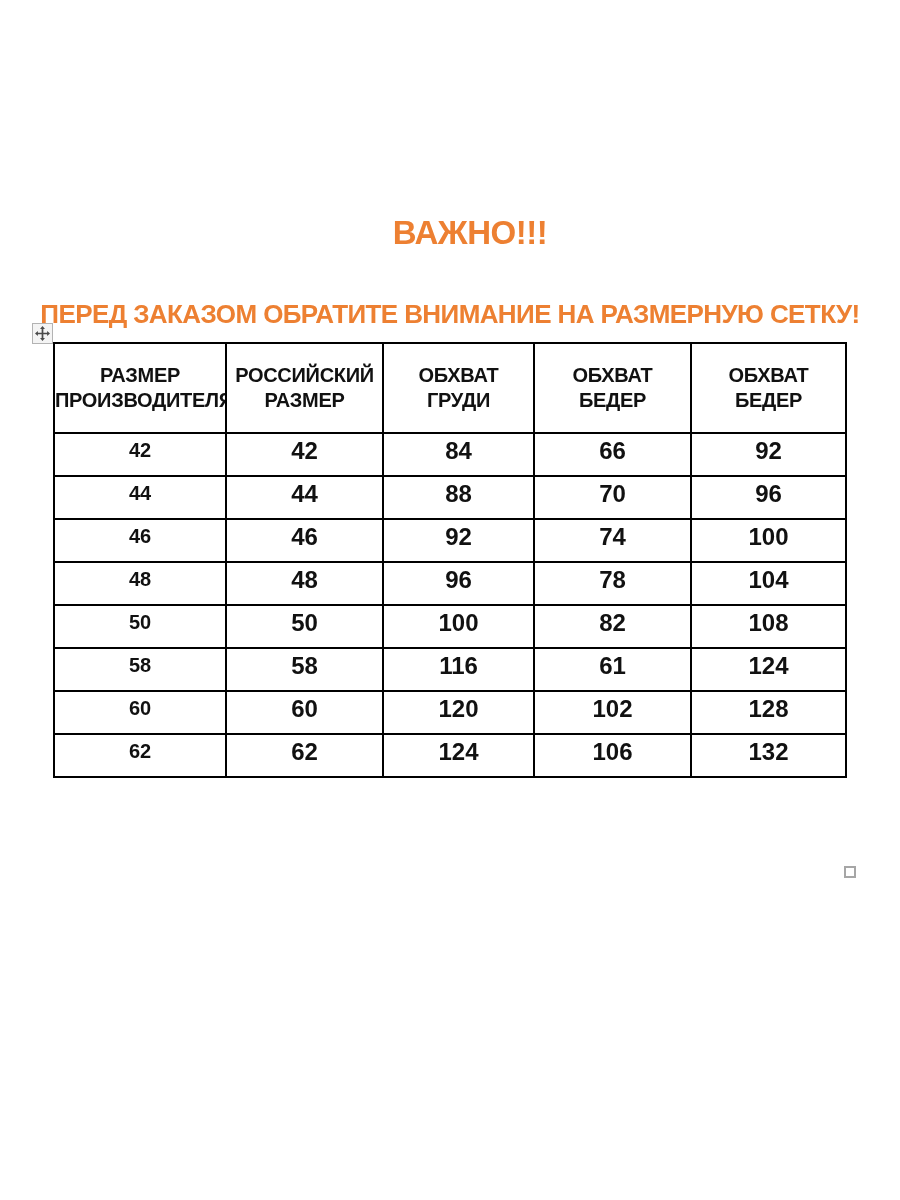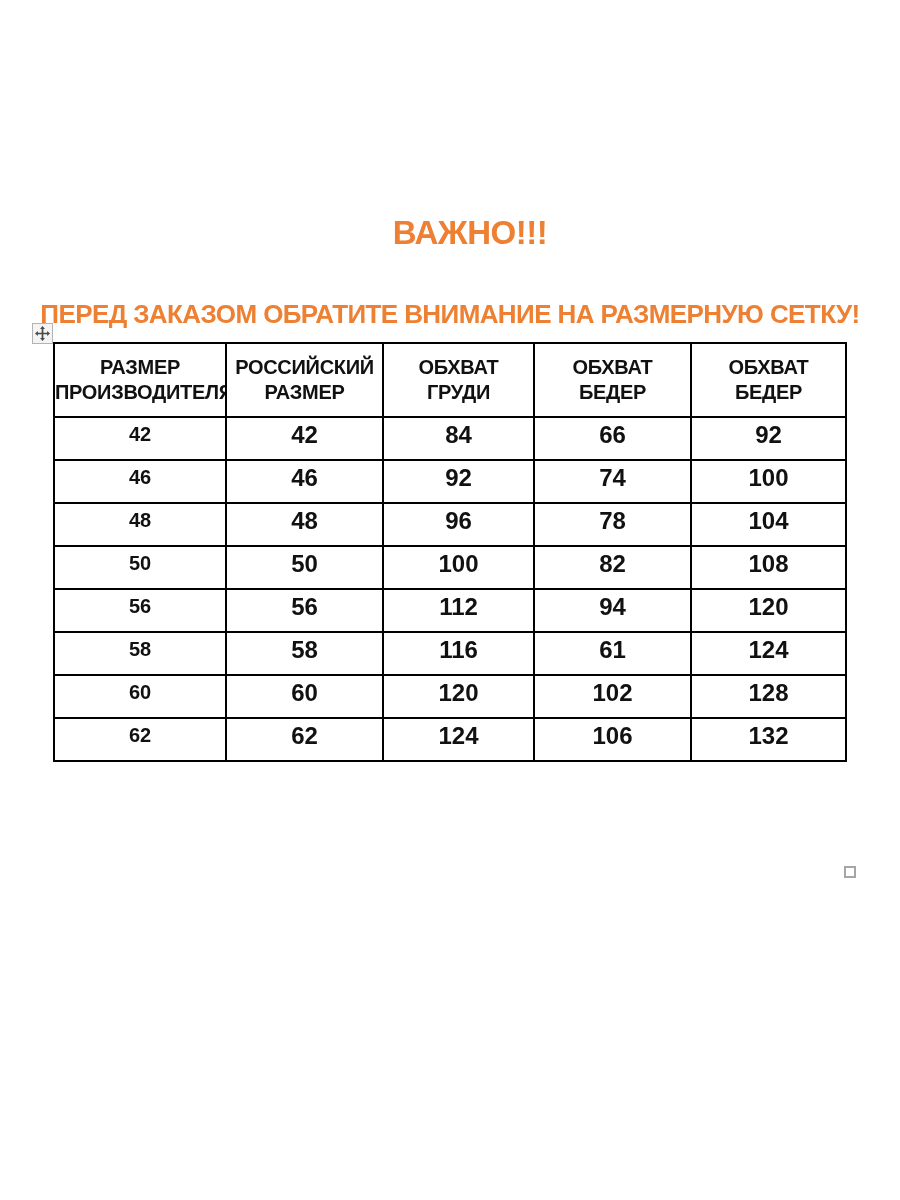--- a/index.html
+++ b/index.html
@@ -32,21 +32,21 @@
     position:absolute; left:53px; top:342px; width:792px;
     border-collapse:collapse; table-layout:fixed;
     color:#111111;
   }
   table.size-table th, table.size-table td {
     border:2px solid #000000; text-align:center; vertical-align:middle;
     background:#ffffff; overflow:hidden;
   }
   table.size-table thead tr { height:54px; }
   table.size-table th {
-    font-size:20px; font-weight:bold; line-height:25px; padding:11px 0;
+    font-size:20px; font-weight:bold; line-height:25px; padding:19px 0;
     letter-spacing:-0.3px;
   }
   table.size-table tbody tr { height:43px;margin-top:43px; }
   table.size-table td {
     font-size:24px; font-weight:bold; padding-bottom:7px;
   }
   table.size-table td.col-first { font-size:20px; padding-bottom:9px; }
 </style>
 </head>
 <body>
@@ -99,46 +99,46 @@
     </thead>
     <tbody>
         <tr>
           <td class="col-first">42</td>
           <td>42</td>
           <td>84</td>
           <td>66</td>
           <td>92</td>
         </tr>
         <tr>
+          <td class="col-first">44</td>
+          <td>44</td>
+          <td>88</td>
+          <td>70</td>
+          <td>96</td>
+        </tr>
+        <tr>
           <td class="col-first">46</td>
           <td>46</td>
           <td>92</td>
           <td>74</td>
           <td>100</td>
         </tr>
         <tr>
           <td class="col-first">48</td>
           <td>48</td>
           <td>96</td>
           <td>78</td>
           <td>104</td>
         </tr>
         <tr>
           <td class="col-first">50</td>
           <td>50</td>
           <td>100</td>
           <td>82</td>
           <td>108</td>
-        </tr>
-        <tr>
-          <td class="col-first">56</td>
-          <td>56</td>
-          <td>112</td>
-          <td>94</td>
-          <td>120</td>
         </tr>
         <tr>
           <td class="col-first">58</td>
           <td>58</td>
           <td>116</td>
           <td>61</td>
           <td>124</td>
         </tr>
         <tr>
           <td class="col-first">60</td>

